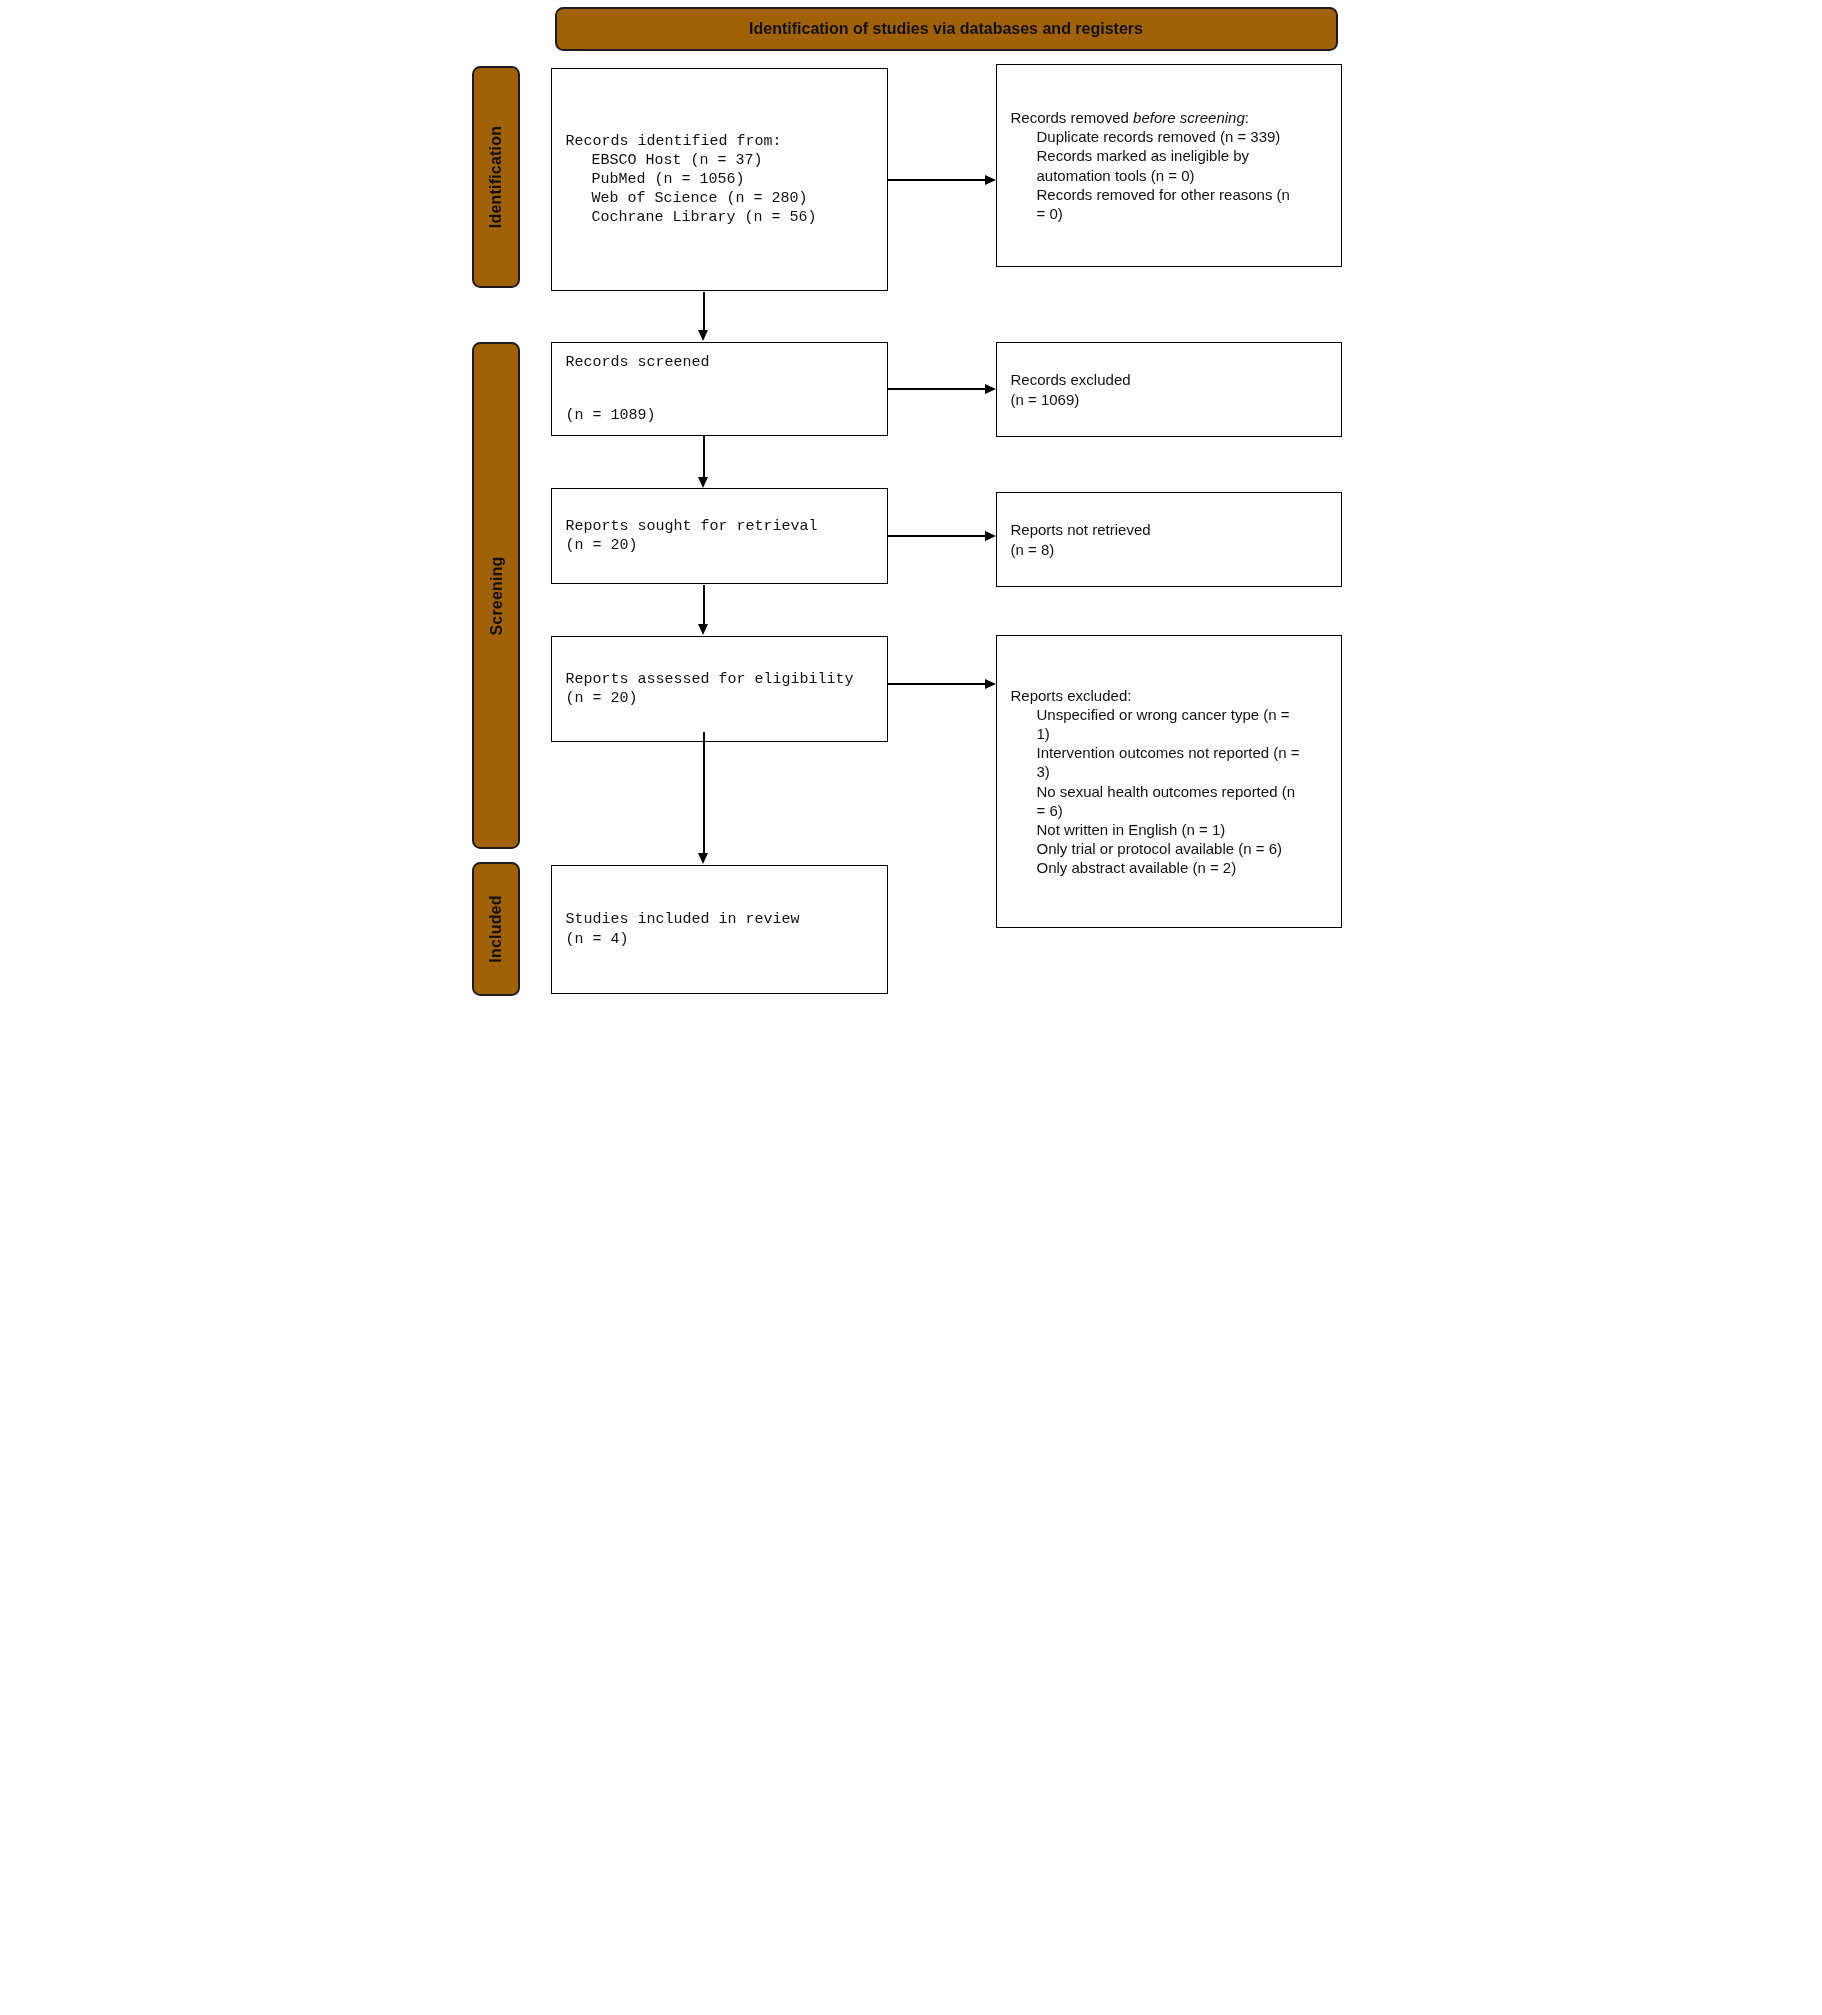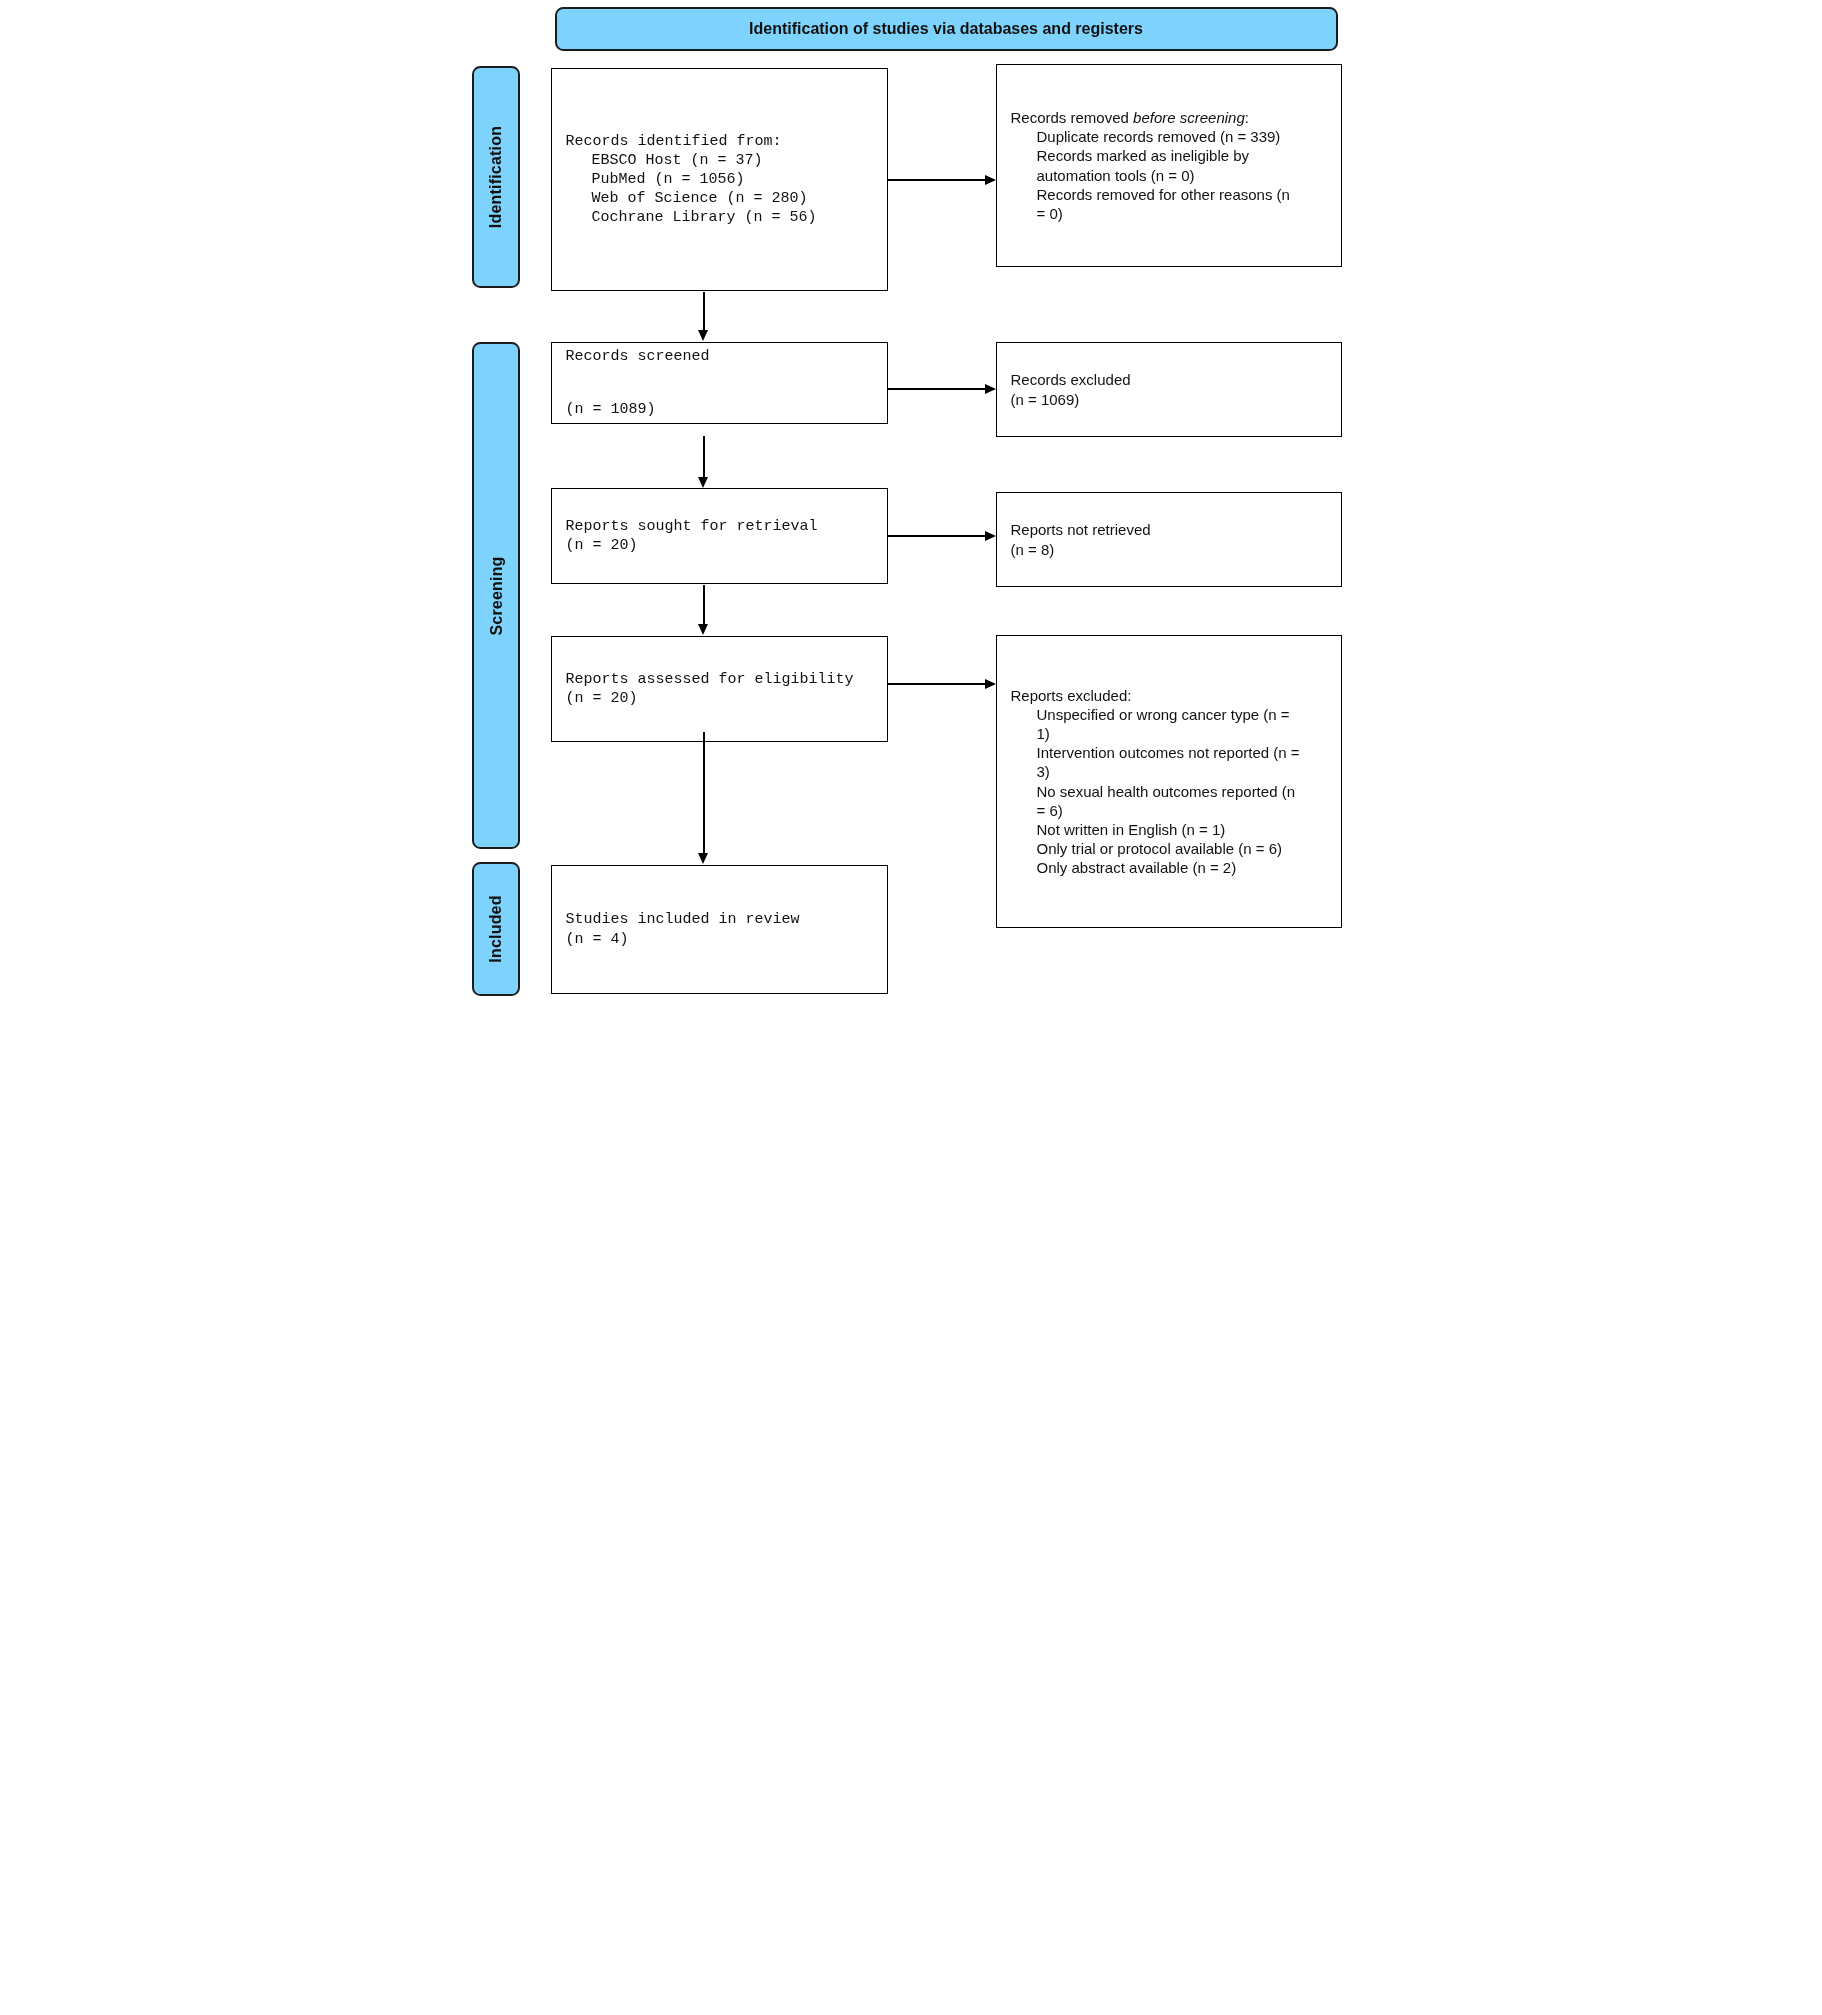--- a/index.html
+++ b/index.html
@@ -14,21 +14,21 @@
     width: 911px;
     height: 1008px;
     background: #ffffff;
     margin: 0 auto;
     overflow: hidden;
   }
   .rounded {
     position: absolute;
     border: 2.1px solid #1c1c1c;
     border-radius: 8.3px;
-    background: #7dd3fc;
+    background: #a16207;
     box-sizing: border-box;
     display: flex;
     align-items: center;
     justify-content: center;
   }
   .title-banner {
     left: 99px; top: 7px; width: 783px; height: 44px;
     font-size: 16px; font-weight: bold; text-align: center;
   }
   .stage {
@@ -56,21 +56,21 @@
     font-size: 15px;
     line-height: 1.28;
   }
   .box.left  { left: 95px; width: 337px; padding: 0 8.3px 0 14px; font-family: Liberation Mono, monospace; }
   .box.right { left: 540px; width: 346px; padding: 0 32px 0 14px; }
   .box.right.tight { padding-right: 40px; }
   .item { padding-left: 26px; }
   .heading em { }
 
   .b-identified { top: 68px;  height: 223px; }
-  .b-screened   { top: 342px; height: 82px; gap: 34px; }
+  .b-screened   { top: 342px; height: 94px; gap: 34px; }
   .b-sought     { top: 488px; height: 96px; }
   .b-assessed   { top: 636px; height: 106px; }
   .b-included   { top: 865px; height: 129px; }
 
   .r-removed       { top: 64px;  height: 203px; }
   .r-excluded      { top: 342px; height: 95px; }
   .r-notretrieved  { top: 492px; height: 95px; }
   .r-repexcluded   { top: 635px; height: 293px; }
 
   .arrow-v {

